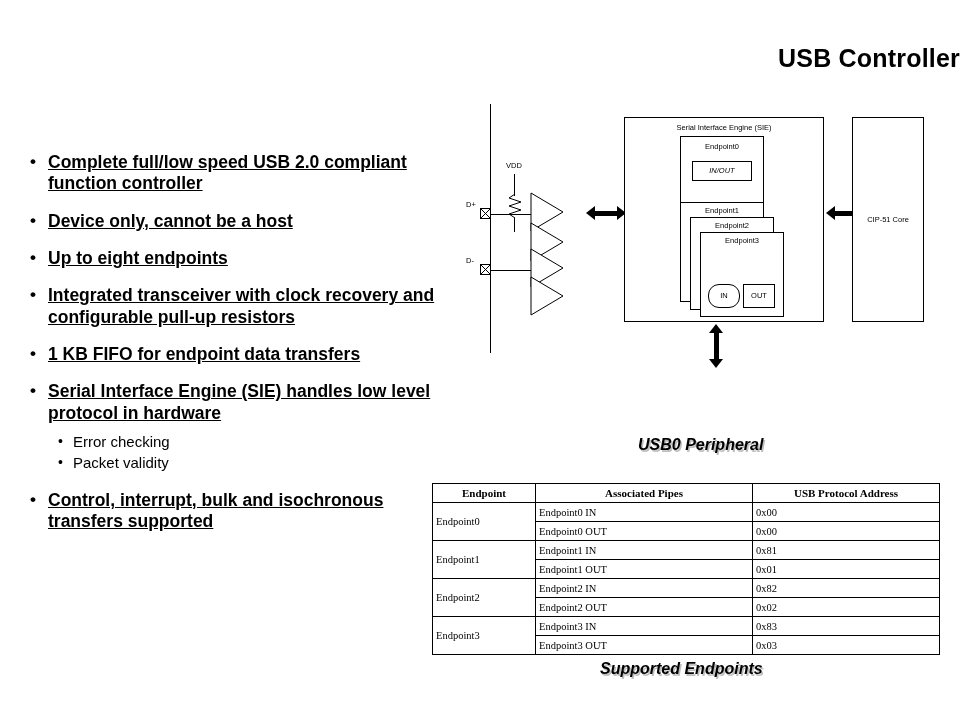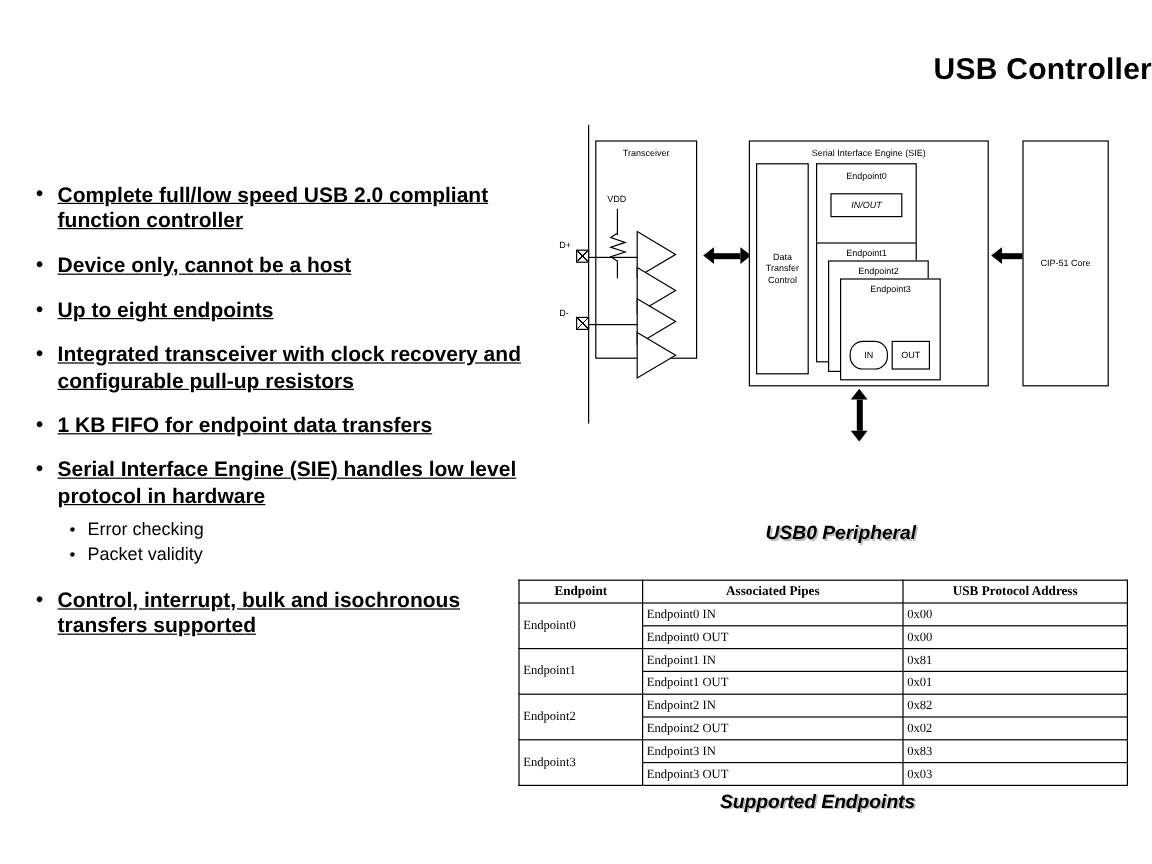--- a/index.html
+++ b/index.html
@@ -264,23 +264,20 @@
     <span class="dot">•</span>
     <span class="txt">Control, interrupt, bulk and isochronous transfers supported</span>
   </div>
 
 </div>
 
 <div class="diagram">
 
   <div class="vline" style="left:38px; top:0px; height:249px;"></div>
 
-  <div class="box" style="left:44px; top:13px; width:85px; height:182px; align-items:flex-start; justify-content:center;">
-    <span style="margin-top:4px;">Transceiver</span>
-  </div>
 
   <span class="tiny" style="left:54px; top:57px;">VDD</span>
   <div class="vline" style="left:62px; top:70px; height:22px;"></div>
   <div class="tri-wrap" style="left:54px; top:90px;">
     <svg width="18" height="26" viewBox="0 0 18 26">
       <polyline points="9,0 3,4 15,8 3,12 15,16 3,20 9,24" fill="none" stroke="#000" stroke-width="1"></polyline>
     </svg>
   </div>
   <div class="vline" style="left:62px; top:114px; height:14px;"></div>
 
@@ -316,23 +313,20 @@
   <div class="arrow-h" style="left:134px; top:102px; width:40px;">
     <div class="head-l"></div>
       <div class="bar"></div>
       <div class="head-r"></div>
   </div>
 
   <div class="box" style="left:172px; top:13px; width:200px; height:205px; align-items:flex-start; justify-content:center;">
     <span style="margin-top:4px;">Serial Interface Engine (SIE)</span>
   </div>
 
-  <div class="box" style="left:178px; top:32px; width:44px; height:176px;">
-    <span>Data Transfer Control</span>
-  </div>
 
   <div class="box" style="left:228px; top:32px; width:84px; height:86px; align-items:flex-start; justify-content:center;">
     <span style="margin-top:4px;">Endpoint0</span>
   </div>
   <div class="box" style="left:240px; top:57px; width:60px; height:20px;font-style:italic;">
     <span>IN/OUT</span>
   </div>
 
   <div class="box" style="left:228px; top:98px; width:84px; height:100px; align-items:flex-start; justify-content:center;">
     <span style="margin-top:2px;">Endpoint1</span>

